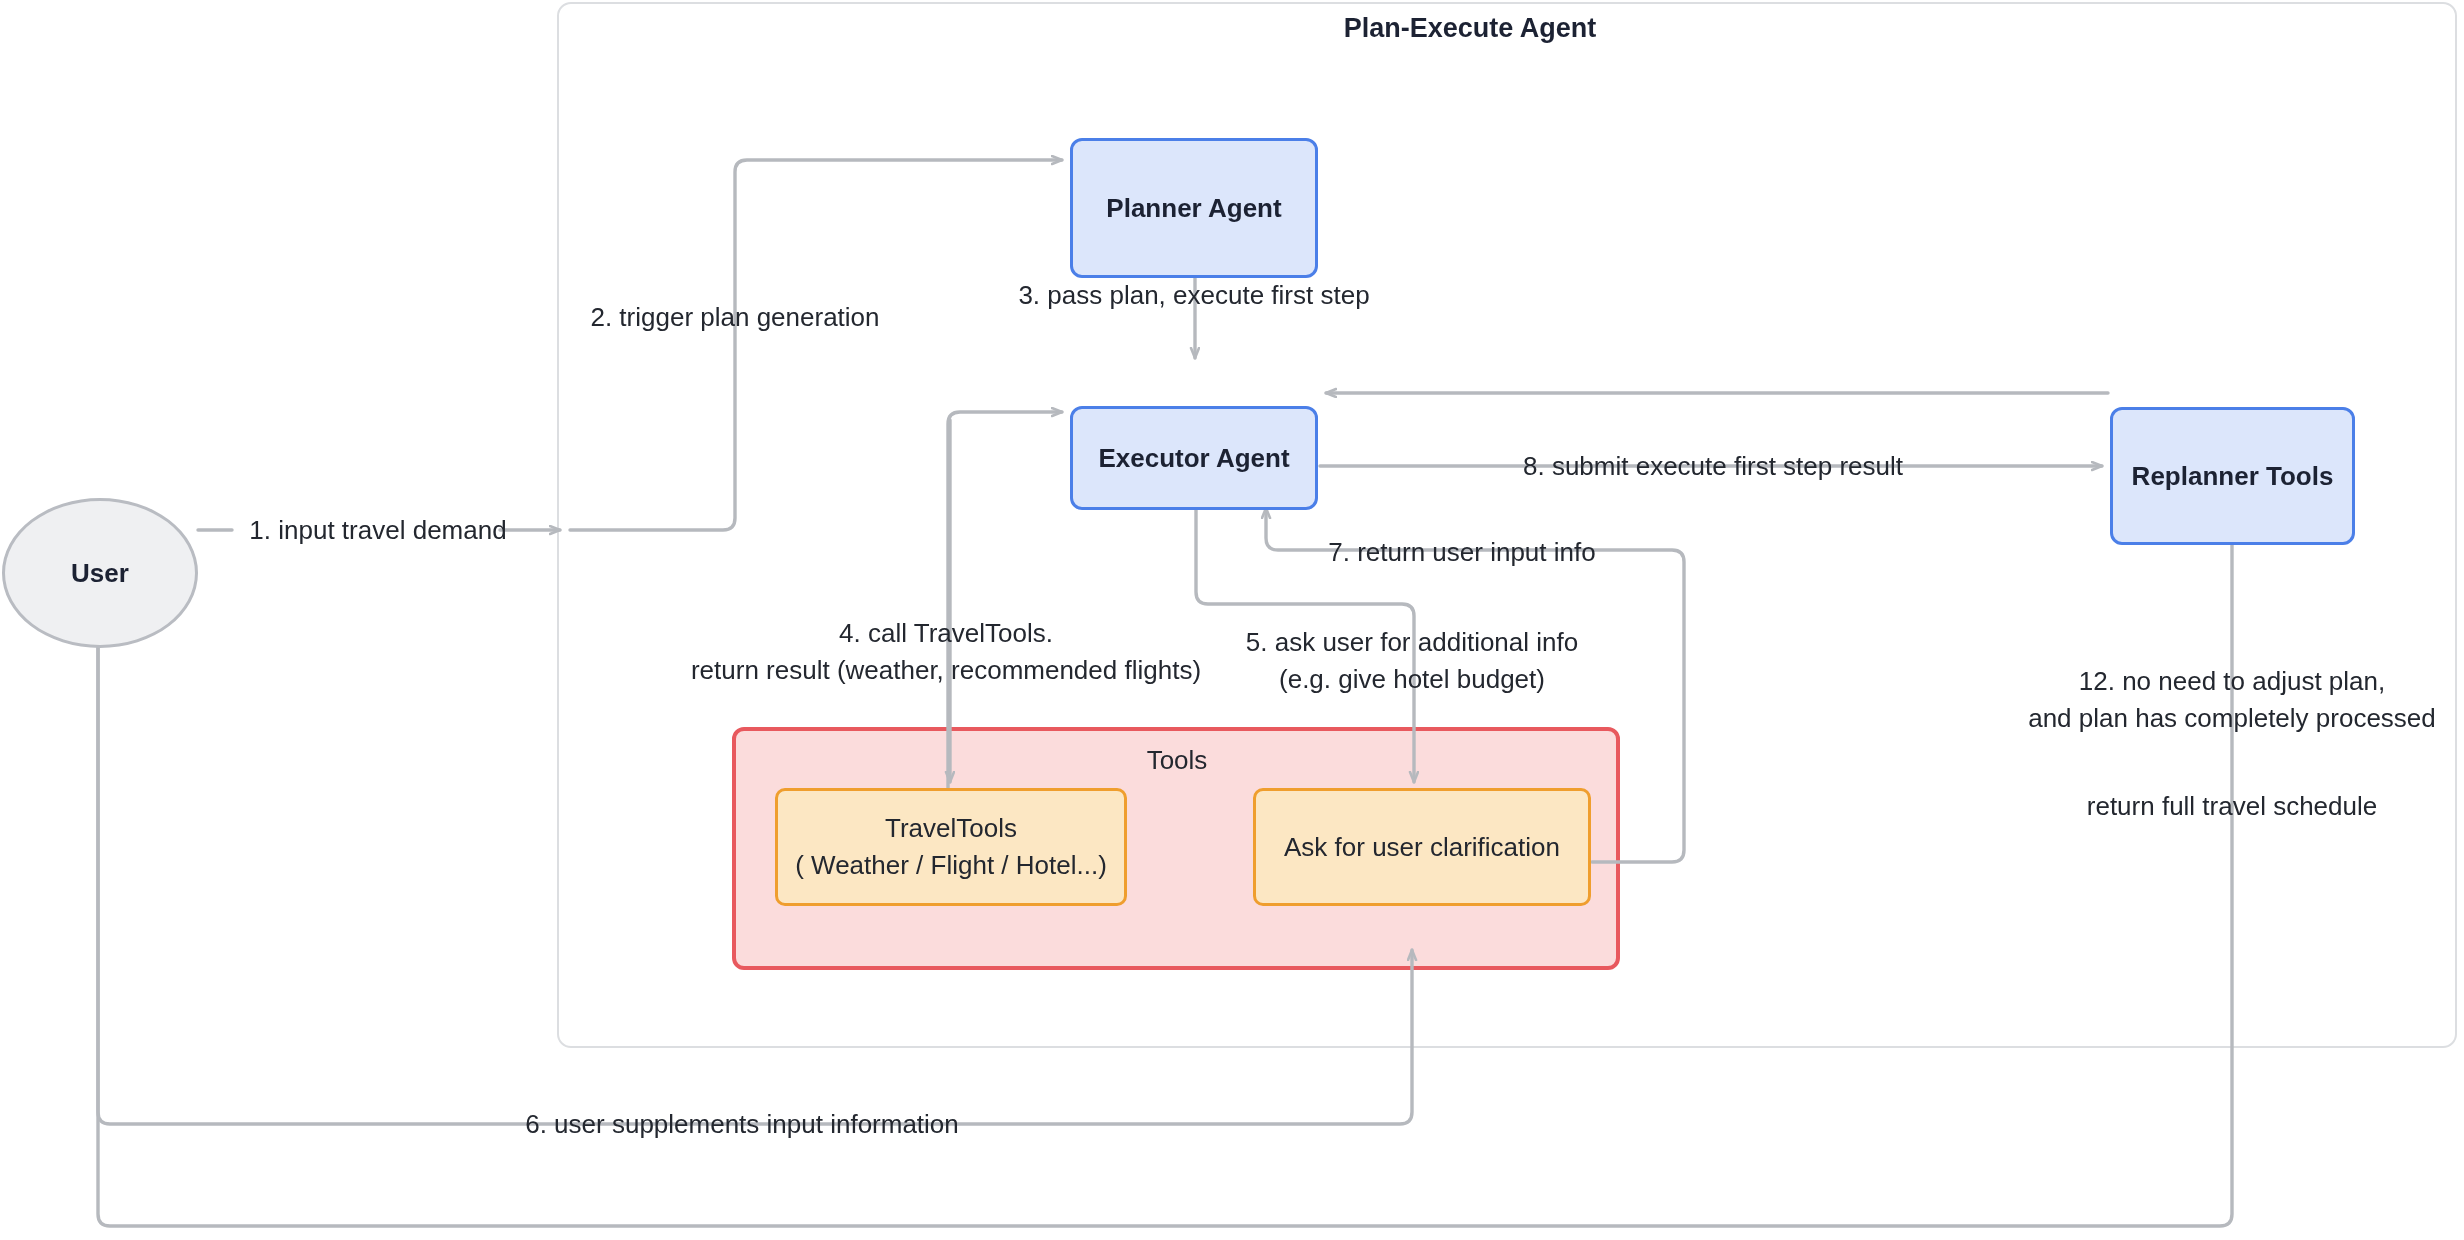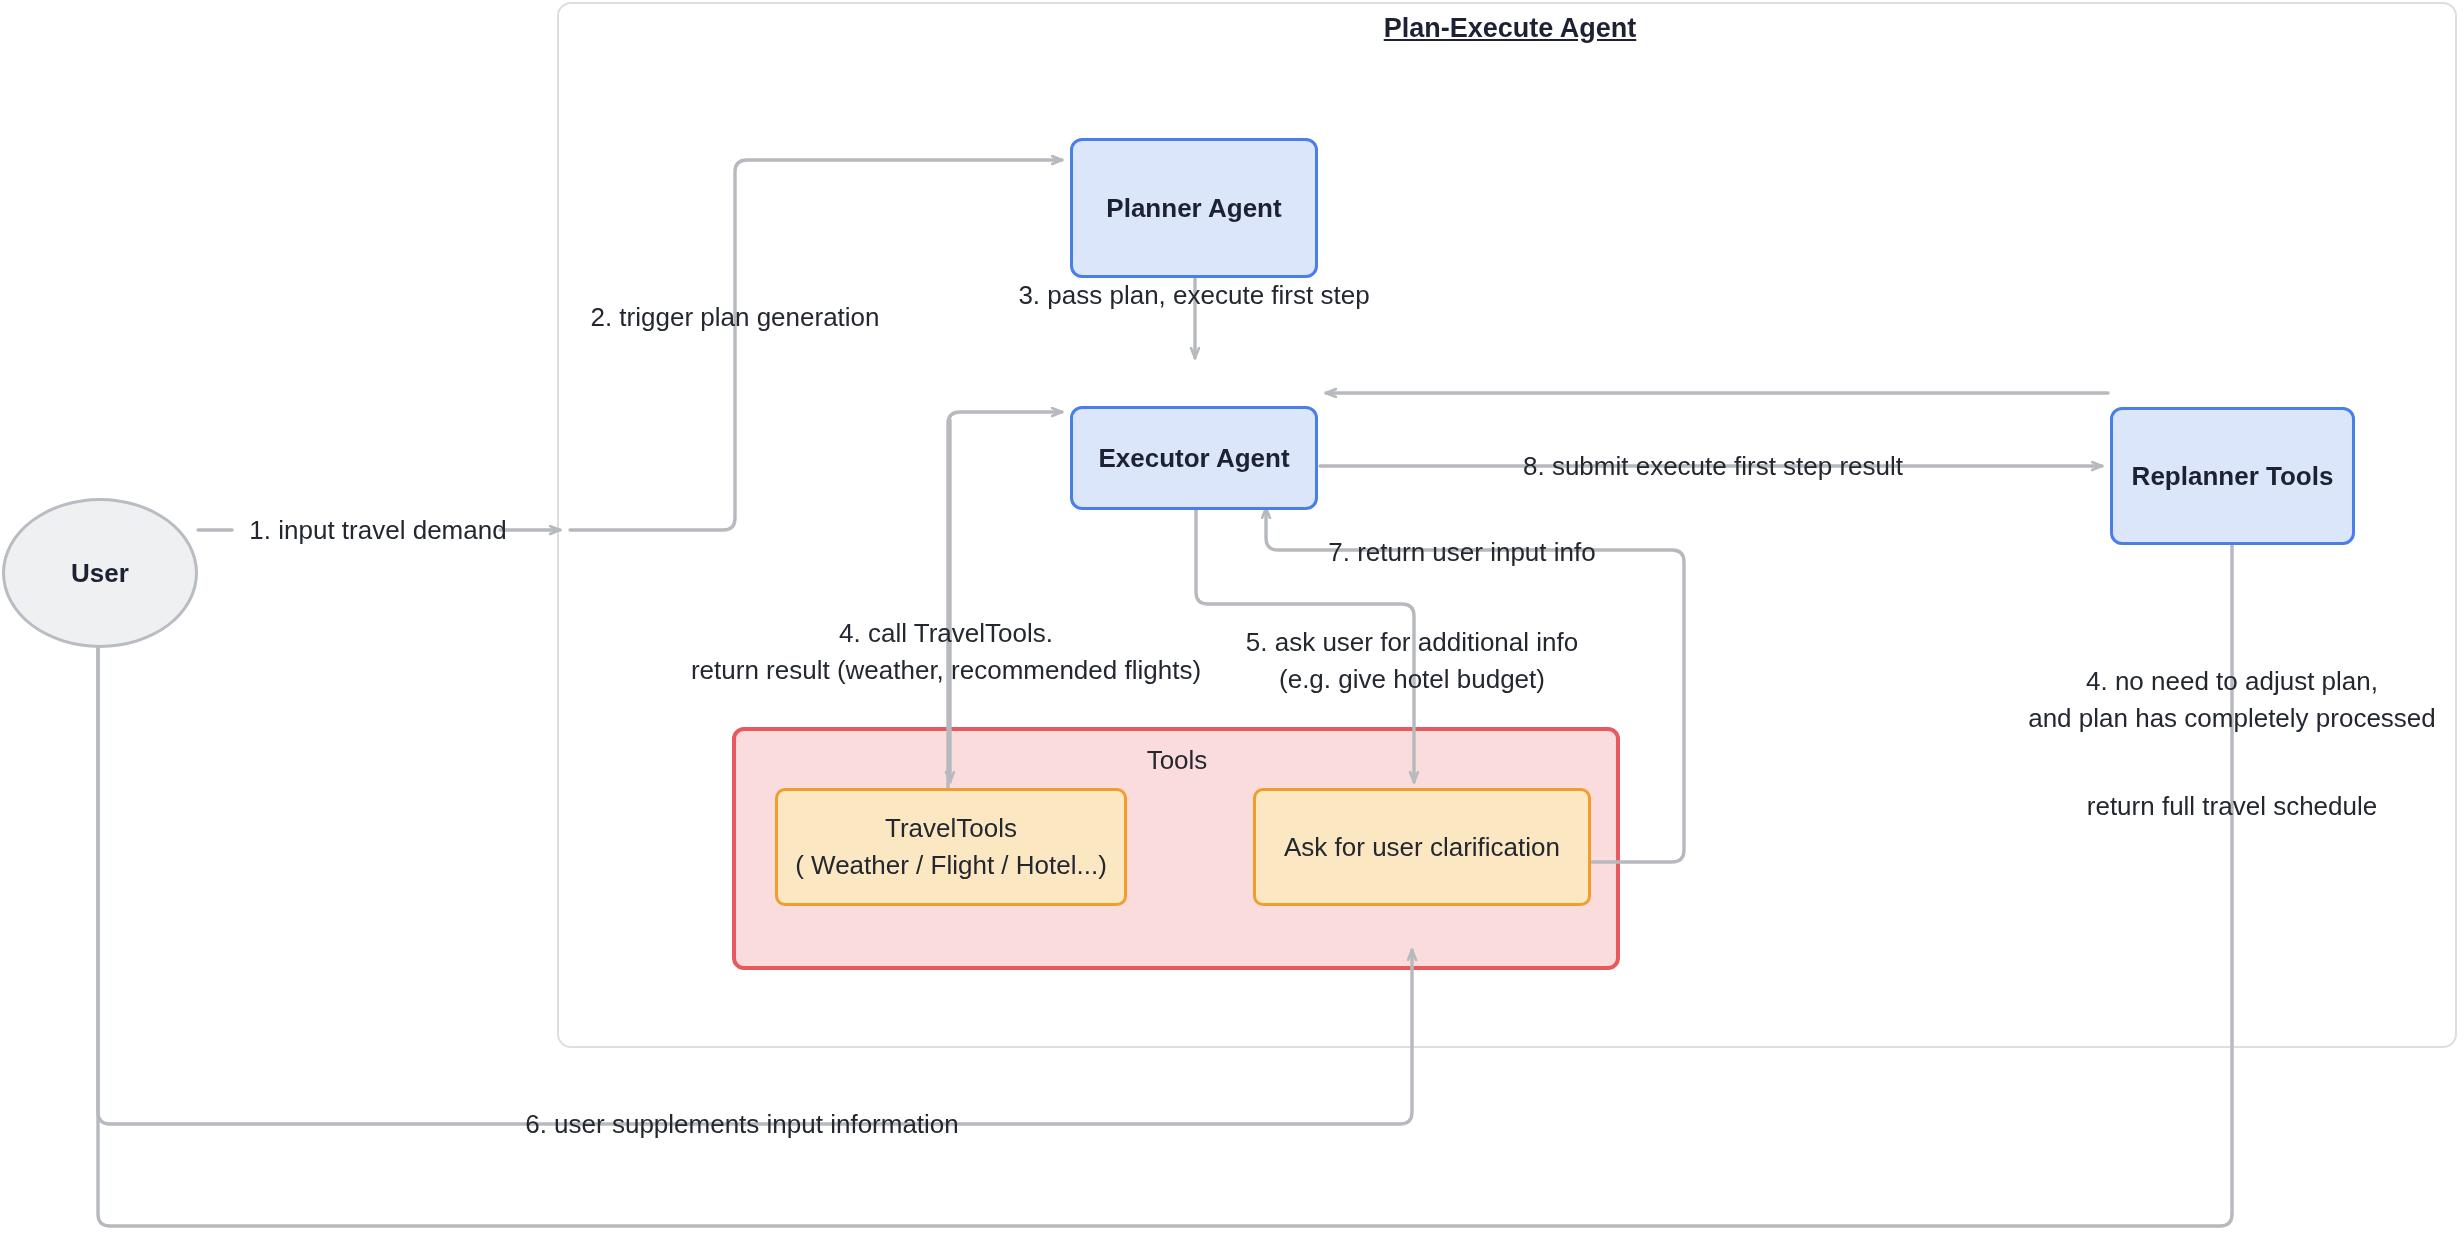--- a/index.html
+++ b/index.html
@@ -101,21 +101,21 @@
     line-height: 1.42;
     transform: translate(-50%, -50%);
   }
 </style>
 </head>
 <body>
 
 <div id="stage">
 
   <div class="outer-container" style="left:557px; top:2px; width:1900px; height:1046px;"></div>
-  <div class="outer-title" style="left:1510px; top:13px;text-decoration:underline;">Plan-Execute Agent</div>
+  <div class="outer-title" style="left:1470px; top:13px;">Plan-Execute Agent</div>
 
   <div class="tools-container" style="left:732px; top:727px; width:888px; height:243px;"></div>
   <div class="tools-title" style="left:1177px; top:745px;">Tools</div>
 
   <svg class="wires" viewBox="0 0 2464 1240" xmlns="http://www.w3.org/2000/svg">
     <defs>
       <marker id="arrow" markerWidth="14" markerHeight="14" refX="11" refY="5" orient="auto" markerUnits="userSpaceOnUse">
         <path d="M1,1 L11,5 L1,9" fill="none" stroke="#b6b9be" stroke-width="2.6" stroke-linecap="round" stroke-linejoin="round"></path>
       </marker>
     </defs>
@@ -183,18 +183,18 @@
   <div class="edge-label" style="left:1412px; top:661px;">5. ask user for additional info
 (e.g. give hotel budget)</div>
 
   <div class="edge-label" style="left:742px; top:1124px;">6. user supplements input information</div>
 
   <div class="edge-label" style="left:1462px; top:552px;">7. return user input info</div>
 
   <div class="edge-label" style="left:1713px; top:466px;">8. submit execute first step result</div>
 
 
-  <div class="edge-label" style="left:2232px; top:700px;">4. no need to adjust plan,
+  <div class="edge-label" style="left:2232px; top:700px;">12. no need to adjust plan,
 and plan has completely processed</div>
 
   <div class="edge-label" style="left:2232px; top:806px;">return full travel schedule</div>
 
 </div>
 
 </body></html>

